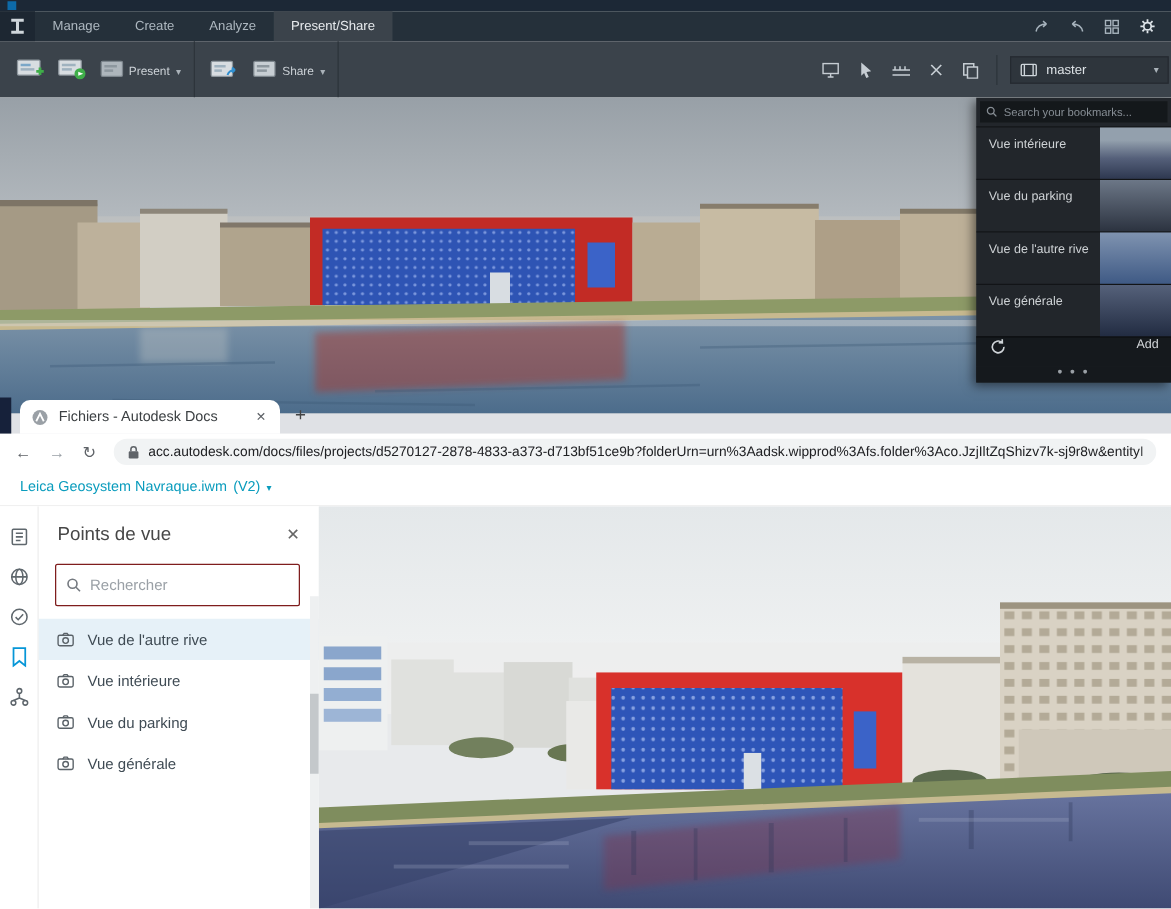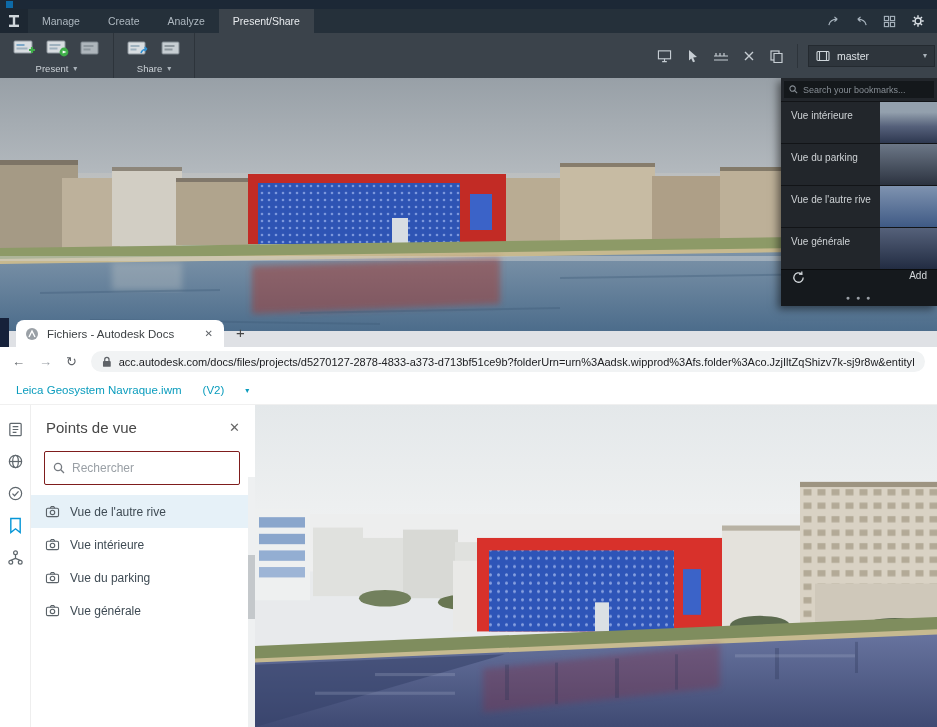--- a/index.html
+++ b/index.html
@@ -11,21 +11,21 @@
   .iw-titlebar { height:9px; background:#1c2836; color:#8fa0b2; font-size:9px; line-height:14px; padding-left:6px; overflow:hidden; display:flex; align-items:flex-start; gap:6px; }
   .iw-titlebar .mini-logo { width:7px; height:7px; margin-top:1px; background:#0d6aa8; flex:0 0 auto; }
 
   .iw-tabs { height:24px; background:#25303a; display:flex; align-items:stretch; color:#aeb8c0; }
   .iw-logo { width:28px; background:#1d2732; display:flex; align-items:center; justify-content:center; }
   .iw-tab { padding:0 14px; font-size:10.5px; display:flex; align-items:center; cursor:pointer; white-space:nowrap; }
   .iw-tab.active { background:#3b434b; color:#e8ebee; }
   .iw-tabs-right { margin-left:auto; display:flex; align-items:center; gap:15px; padding-right:12px; color:#a7b3bd; }
 
   .iw-toolbar { height:45px; background:#3b434b; display:flex; align-items:stretch; }
-  .tool-group { display:flex; flex-direction:column; align-items:center; padding:3px 10px 2px; border-right:1px solid #2d343b; }
+  .tool-group { display:flex; flex-direction:row; padding:3px 10px 2px; border-right:1px solid #2d343b; }
   .tool-icons { display:flex; gap:6px; align-items:center; }
   .tool-btn { width:27px; height:25px; display:flex; align-items:center; justify-content:center; cursor:pointer; }
   .tool-label { font-size:9.5px; color:#ccd2d7; margin-top:2px; display:flex; gap:5px; align-items:center; cursor:pointer; }
   .tool-label .caret { font-size:8px; color:#aab2b9; }
 
   .iw-toolbar-right { margin-left:auto; display:flex; align-items:center; }
   .vp-tools { display:flex; gap:14px; align-items:center; color:#c6cdd3; padding:0 14px; }
   .vp-sep { width:1px; height:24px; background:#2d343b; }
   .master-dd { width:127px; height:22px; background:#2e353c; border:1px solid #242a30; display:flex; align-items:center; gap:7px; padding:0 7px; color:#dde2e6; font-size:10.5px; margin:0 2px 0 10px; cursor:pointer; }
   .master-dd .caret { margin-left:auto; font-size:8px; color:#aab2b9; }
@@ -59,21 +59,21 @@
   .b-tab-title { font-size:11.5px; color:#3c4043; flex:1; white-space:nowrap; overflow:hidden; }
   .tab-close { font-size:10px; color:#5f6368; cursor:pointer; padding:2px; }
   .newtab-btn { margin:0 0 7px 12px; color:#444; font-size:15px; line-height:15px; cursor:pointer; }
 
   .addressbar { height:29px; background:#fff; display:flex; align-items:center; gap:14px; padding:0 12px; }
   .nav-ic { font-size:13px; color:#5f6368; cursor:pointer; }
   .nav-ic.fwd { color:#9aa0a6; }
   .url-pill { flex:1; height:21px; background:#f1f3f4; border-radius:11px; display:flex; align-items:center; gap:7px; padding:0 11px; overflow:hidden; cursor:text; }
   .url-text { font-size:11px; color:#202124; white-space:nowrap; overflow:hidden; }
 
-  .doc-header { height:29px; background:#fff; display:flex; align-items:center; padding-left:16px; gap:21px; border-bottom:1px solid #f0f0f0; }
+  .doc-header { height:29px; background:#fff; display:flex; align-items:center; padding-left:16px; gap:5px; border-bottom:1px solid #f0f0f0; }
   .doc-link { color:#0a9cbd; font-size:11.5px; cursor:pointer; }
   .doc-version { color:#0a9cbd; font-size:11.5px; }
   .doc-caret { color:#0a9cbd; font-size:8px; }
 
   .browser-main { flex:1; display:flex; background:#fff; overflow:hidden; }
   .rail { width:30px; display:flex; flex-direction:column; align-items:center; padding-top:16px; gap:15px; color:#5f676d; flex:0 0 auto; }
   .rail-icon { cursor:pointer; display:flex; }
   .rail-icon.active { color:#0696d7; }
 
   .vp-panel { width:225px; flex:0 0 auto; border-left:1px solid #eee; position:relative; display:flex; flex-direction:column; padding-top:14px; }

